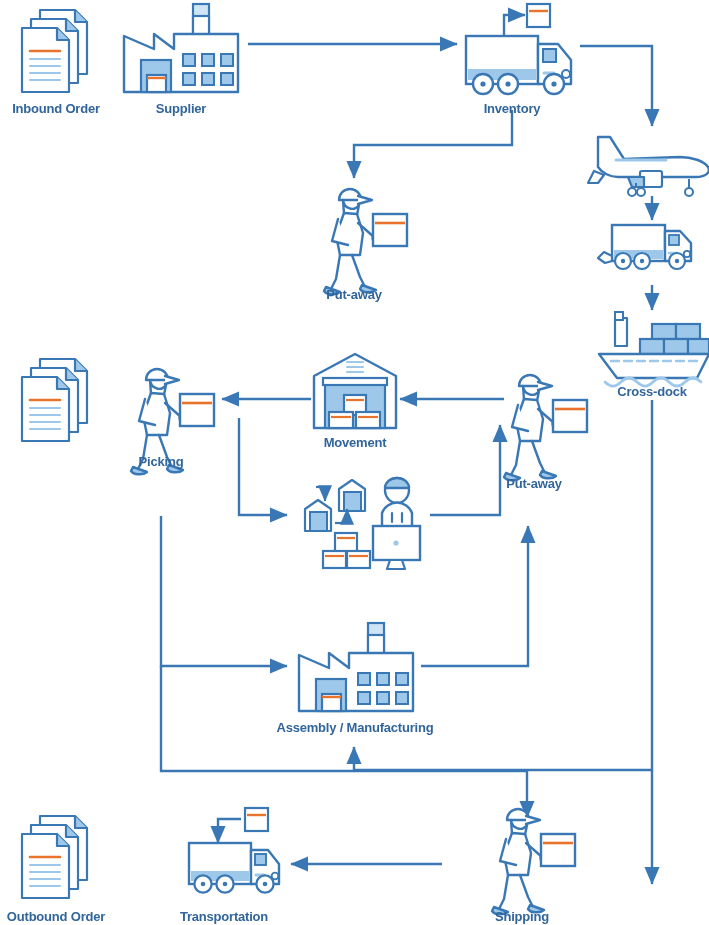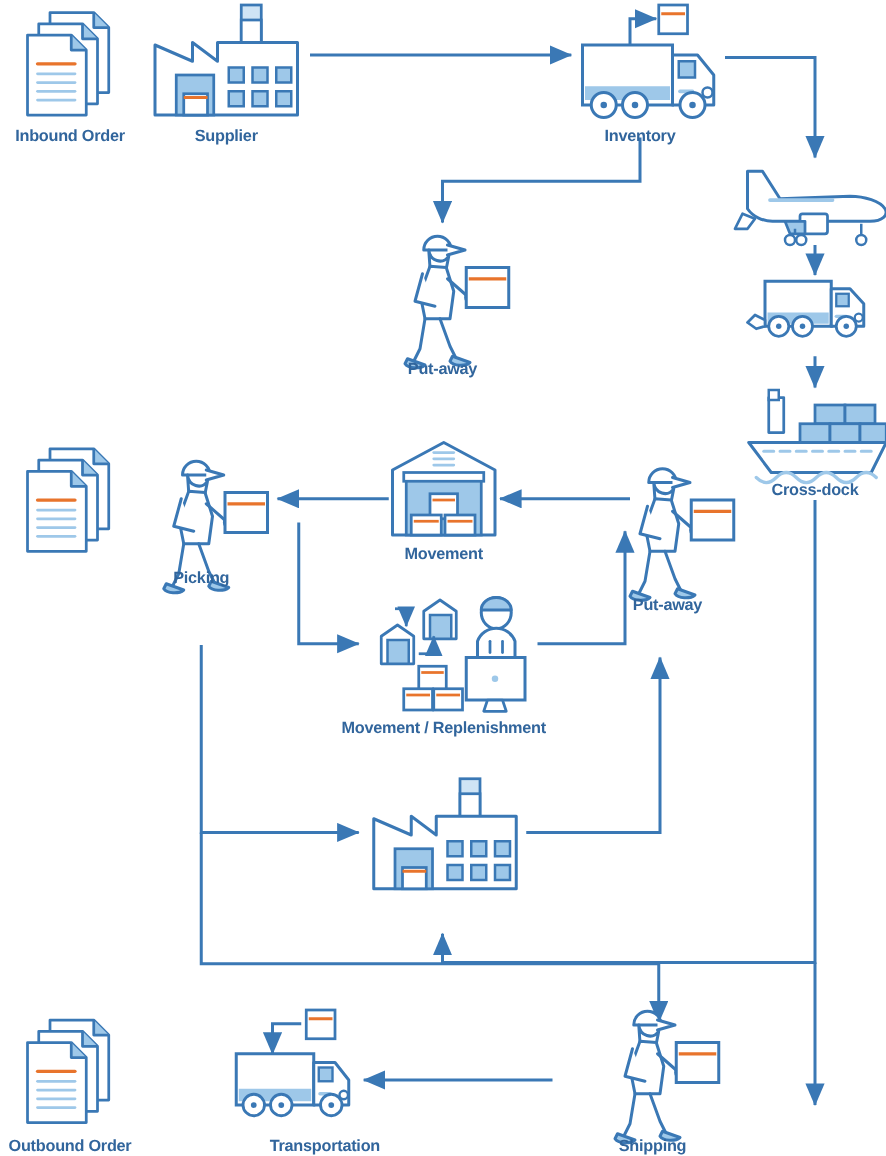--- a/index.html
+++ b/index.html
@@ -385,18 +385,18 @@
 </svg>
 
 <div class="node-label" style="left:56px;  top:101px; width:140px;">Inbound Order</div>
 <div class="node-label" style="left:181px; top:101px; width:140px;">Supplier</div>
 <div class="node-label" style="left:512px; top:101px; width:140px;">Inventory</div>
 <div class="node-label" style="left:354px; top:287px; width:140px;">Put-away</div>
 <div class="node-label" style="left:652px; top:384px; width:120px;">Cross-dock</div>
 <div class="node-label" style="left:161px; top:454px; width:120px;">Picking</div>
 <div class="node-label" style="left:355px; top:435px; width:140px;">Movement</div>
 <div class="node-label" style="left:534px; top:476px; width:140px;">Put-away</div>
-<div class="node-label" style="left:355px; top:574px; width:260px;">Movement / Replenishment</div>
+<div class="node-label" style="left:355px; top:720px; width:260px;">Assembly / Manufacturing</div>
 <div class="node-label" style="left:56px;  top:909px; width:150px;">Outbound Order</div>
-<div class="node-label" style="left:224px; top:909px; width:160px;text-align:right;">Transportation</div>
+<div class="node-label" style="left:224px; top:909px; width:160px;">Transportation</div>
 <div class="node-label" style="left:522px; top:909px; width:140px;">Shipping</div>
 
 </div>
 
 </body></html>

